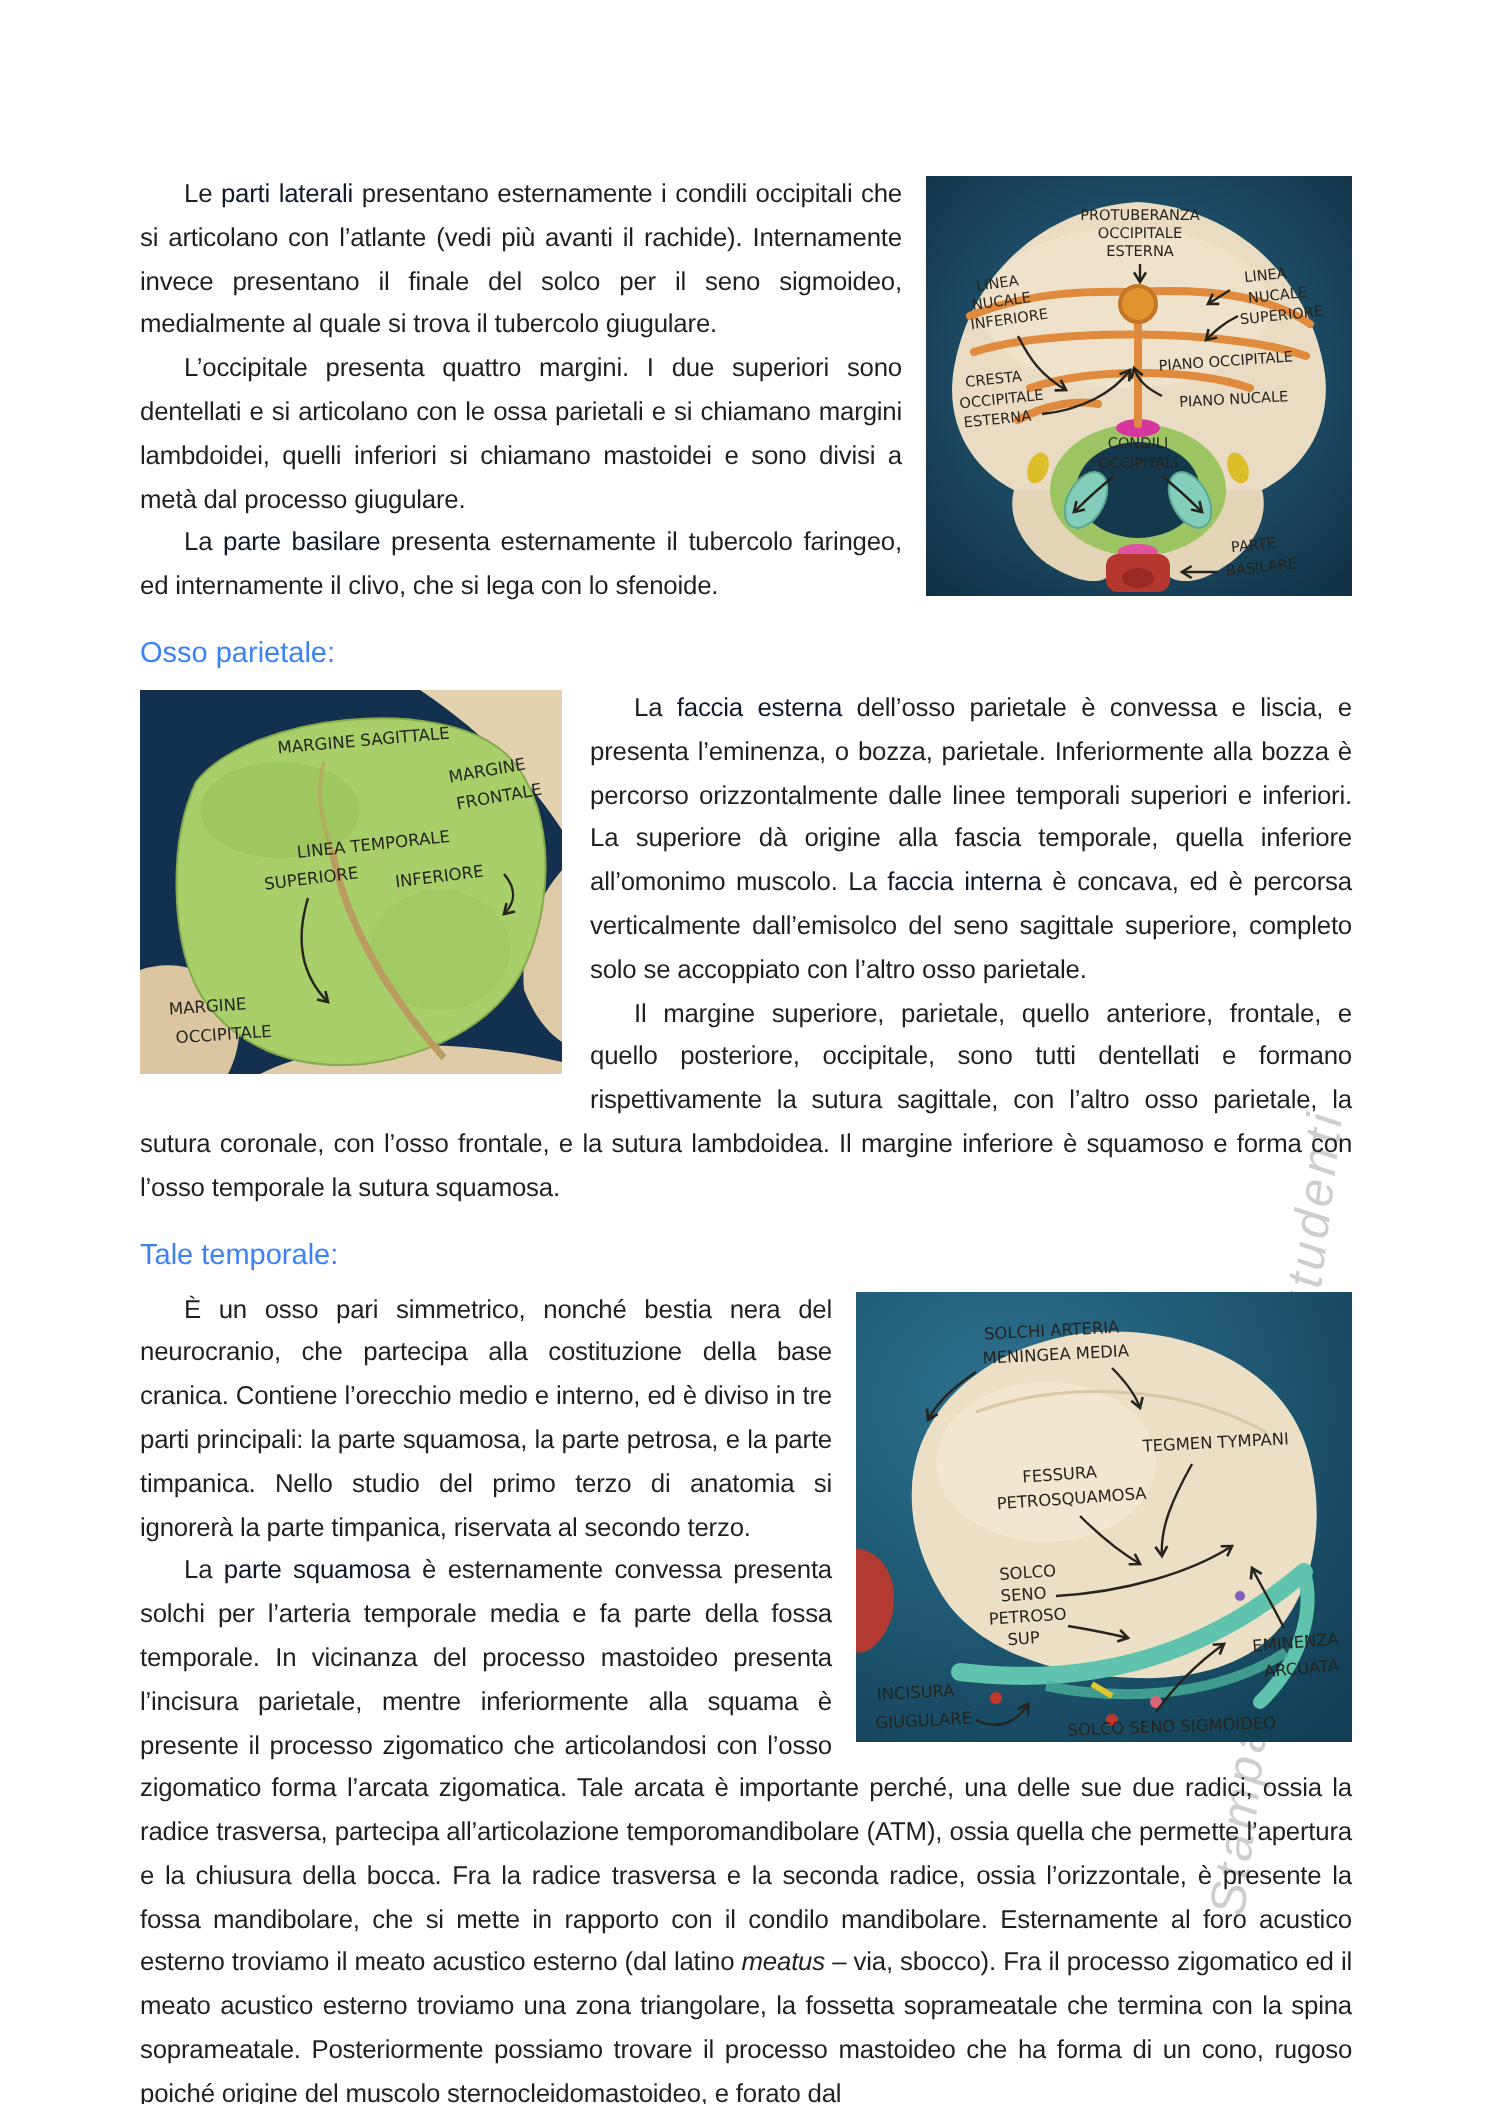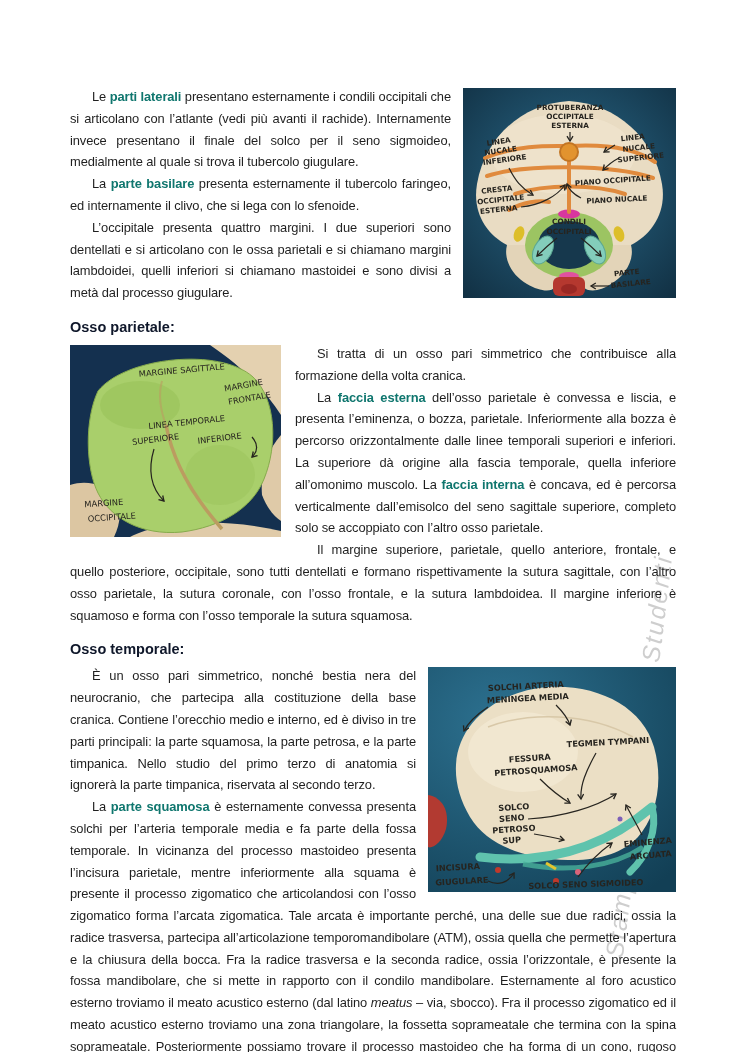--- a/index.html
+++ b/index.html
@@ -3,25 +3,25 @@
 <meta charset="utf-8">
 <style>
   html,body{margin:0;padding:0;background:#ffffff;}
   body{width:744px;height:1052px;font-family:"Liberation Sans",sans-serif;color:#1f1f1f;position:relative;overflow:hidden;}
   .page{position:relative;width:744px;height:1052px;background:#fff;}
   .watermark{position:absolute;left:600px;top:956px;transform-origin:0 0;transform:rotate(-83deg);
     font-size:25px;font-style:italic;letter-spacing:2px;color:rgba(125,125,125,0.38);white-space:nowrap;z-index:0;}
   .content{position:absolute;left:70px;top:86px;width:606px;z-index:1;}
   p.body{margin:0;text-indent:22px;text-align:justify;font-size:12.9px;line-height:21.8px;letter-spacing:-0.1px;}
   .b{font-weight:normal;}
-  .blue{font-weight:bold;color:#0f766e;}
+  .blue{font-weight:normal;color:#0f172a;}
   .i{font-style:italic;margin-top:40px;}
-  h2.sec{clear:both;color:#0f172a;font-size:14.5px;font-weight:bold;margin:15px 0 7px 0;line-height:17px;}
+  h2.sec{clear:both;color:#3b82f6;font-size:14.5px;font-weight:normal;margin:15px 0 7px 0;line-height:17px;}
   .fig{display:block;}
-  .fig-right{float:right;margin:2px 0 8px 12px;font-weight:bold;}
+  .fig-right{float:right;margin:2px 0 8px 12px;}
   .fig-left{float:left;margin:2px 14px 8px 0;}
   .fig svg{display:block;}
   text.hw{font-family:"DejaVu Sans",sans-serif;fill:#26241f;}
   .occ text.hw{font-size:7.3px;}
   .par text.hw{font-size:8.3px;}
   .tmp text.hw{font-size:8.2px;}
   .arrow{fill:none;stroke:#26241f;stroke-width:1.2;}
   .oline{fill:none;stroke:#e08a3d;stroke-width:4;stroke-linecap:round;}
 </style>
 </head>
@@ -89,22 +89,22 @@
           <text class="hw" x="106" y="136" text-anchor="middle">CONDILI</text>
           <text class="hw" x="106" y="146" text-anchor="middle">OCCIPITALI</text>
           <path class="arrow" d="M94,150 C84,158 78,164 74,168" marker-end="url(#ahA)"></path>
           <path class="arrow" d="M118,150 C128,158 134,164 138,168" marker-end="url(#ahA)"></path>
           <text class="hw" x="164" y="187" text-anchor="middle" transform="rotate(-6 164 187)">PARTE</text>
           <text class="hw" x="168" y="198" text-anchor="middle" transform="rotate(-6 168 198)">BASILARE</text>
           <path class="arrow" d="M146,198 L128,198" marker-end="url(#ahA)"></path>
         </svg>
       </span>
       <p class="body"><span>Le </span><span class="b blue">parti laterali</span><span> presentano esternamente i </span><span class="b">condili occipitali</span><span> che si articolano con l’</span><span class="b">atlante</span><span> (vedi più avanti il rachide). Internamente invece presentano il finale del </span><span class="b">solco per il seno sigmoideo</span><span>, medialmente al quale si trova il </span><span class="b">tubercolo giugulare</span><span>.</span></p>
+      <p class="body"><span>L’occipitale presenta quattro margini. I due superiori sono dentellati e si articolano con le ossa parietali e si chiamano </span><span class="b">margini lambdoidei</span><span>, quelli inferiori si chiamano </span><span class="b">mastoidei</span><span> e sono divisi a metà dal </span><span class="b">processo giugulare</span><span>.</span></p>
       <p class="body"><span>La </span><span class="b blue">parte basilare</span><span> presenta esternamente il </span><span class="b">tubercolo faringeo</span><span>, ed internamente il </span><span class="b">clivo</span><span>, che si lega con lo sfenoide.</span></p>
-      <p class="body"><span>L’occipitale presenta quattro margini. I due superiori sono dentellati e si articolano con le ossa parietali e si chiamano </span><span class="b">margini lambdoidei</span><span>, quelli inferiori si chiamano </span><span class="b">mastoidei</span><span> e sono divisi a metà dal </span><span class="b">processo giugulare</span><span>.</span></p>
     </div>
 
     <h2 class="sec">Osso parietale:</h2>
     <div>
       <span class="fig fig-left par">
         <svg width="211" height="192" viewBox="0 0 211 192">
           <defs>
             <marker id="ahB" markerWidth="7" markerHeight="7" refX="5" refY="3" orient="auto">
               <path d="M1,0.5 L5,3 L1,5.5" fill="none" stroke="#26241f" stroke-width="1.1"></path>
             </marker>
@@ -124,26 +124,25 @@
           <text class="hw" x="180" y="56" text-anchor="middle" transform="rotate(-10 180 56)">FRONTALE</text>
           <text class="hw" x="117" y="80" text-anchor="middle" transform="rotate(-6 117 80)">LINEA TEMPORALE</text>
           <text class="hw" x="86" y="97" text-anchor="middle" transform="rotate(-7 86 97)">SUPERIORE</text>
           <text class="hw" x="150" y="96" text-anchor="middle" transform="rotate(-7 150 96)">INFERIORE</text>
           <path class="arrow" d="M182,92 C188,99 188,106 182,112" marker-end="url(#ahB)"></path>
           <path class="arrow" d="M84,104 C78,124 80,142 94,156" marker-end="url(#ahB)"></path>
           <text class="hw" x="34" y="161" text-anchor="middle" transform="rotate(-4 34 161)">MARGINE</text>
           <text class="hw" x="42" y="175" text-anchor="middle" transform="rotate(-4 42 175)">OCCIPITALE</text>
         </svg>
       </span>
-      <p class="body"><span>Si tratta di un osso pari simmetrico che contribuisce alla formazione della volta cranica.</span></p>
       <p class="body"><span>La </span><span class="b blue">faccia esterna</span><span> dell’osso parietale è convessa e liscia, e presenta l’</span><span class="b">eminenza, o bozza, parietale.</span><span> Inferiormente alla bozza è percorso orizzontalmente dalle </span><span class="b">linee temporali superiori e inferiori</span><span>. La superiore dà origine alla fascia temporale, quella inferiore all’omonimo muscolo. La </span><span class="b blue">faccia interna</span><span> è concava, ed è percorsa verticalmente dall’</span><span class="b">emisolco del seno sagittale superiore</span><span>, completo solo se accoppiato con l’altro osso parietale.</span></p>
       <p class="body"><span>Il margine superiore, parietale, quello anteriore, frontale, e quello posteriore, occipitale, sono tutti dentellati e formano rispettivamente la </span><span class="b">sutura sagittale</span><span>, con l’altro osso parietale, la </span><span class="b">sutura coronale</span><span>, con l’osso frontale, e la </span><span class="b">sutura lambdoidea</span><span>. Il margine inferiore è squamoso e forma con l’osso temporale la </span><span class="b">sutura squamosa</span><span>.</span></p>
     </div>
 
-    <h2 class="sec">Osso temporale:</h2>
+    <h2 class="sec">Tale temporale:</h2>
     <div>
       <span class="fig fig-right tmp">
         <svg width="248" height="225" viewBox="0 0 248 225">
           <defs>
             <radialGradient id="tmpbg" cx="30%" cy="25%" r="95%">
               <stop offset="0%" stop-color="#2d7291"></stop>
                 <stop offset="100%" stop-color="#123f55"></stop>
             </radialGradient>
             <marker id="ahC" markerWidth="7" markerHeight="7" refX="5" refY="3" orient="auto">
               <path d="M1,0.5 L5,3 L1,5.5" fill="none" stroke="#26241f" stroke-width="1.1"></path>

